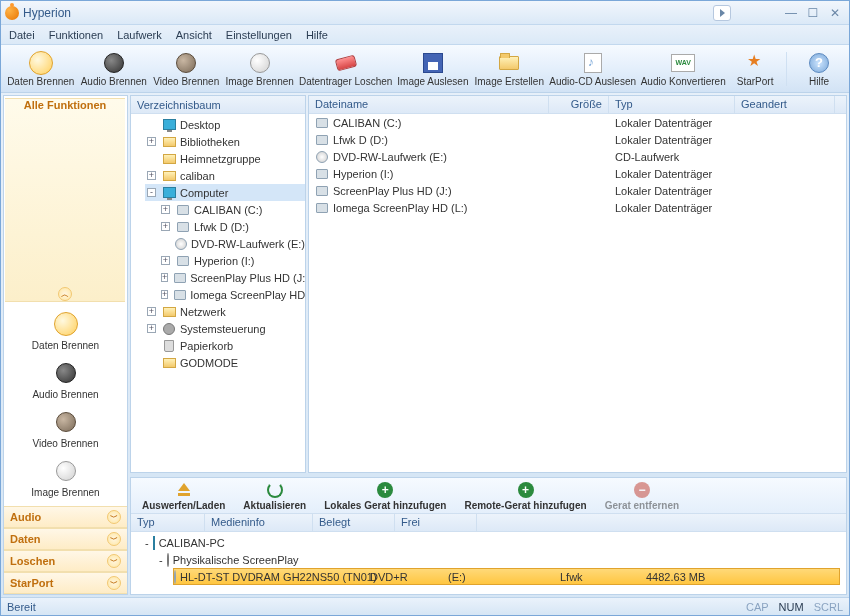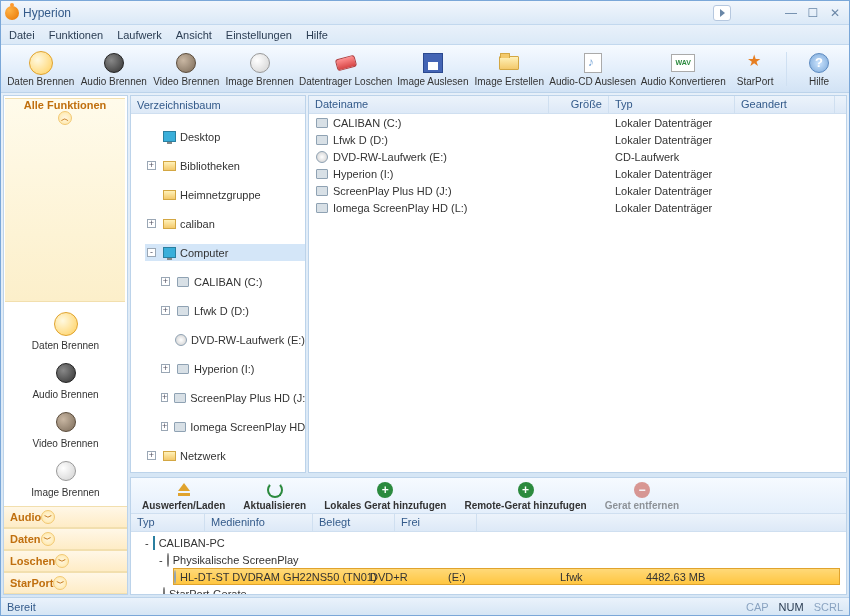--- a/index.html
+++ b/index.html
@@ -15,34 +15,34 @@
 .titlebar .wbtn { width: 20px; height: 14px; color: #6a87a7; display: flex; align-items: center; justify-content: center; cursor: pointer; font-size: 12px; }
 .menubar { height: 20px; display: flex; align-items: center; gap: 14px; padding: 0 8px; background: linear-gradient(#e9f1fa, #dbe9f7); border-bottom: 1px solid #c2d8ee; color: #2b3d53; }
 .menubar span { cursor: pointer; }
 .toolbar { height: 48px; display: flex; align-items: center; gap: 2px; padding: 2px 4px; background: linear-gradient(#f6faff 0%, #e4effb 50%, #d2e3f5 100%); border-bottom: 1px solid #bcd3ea; }
 .tool { display: flex; flex-direction: column; align-items: center; justify-content: center; gap: 1px; padding: 2px 4px; border: 1px solid transparent; border-radius: 3px; cursor: pointer; min-width: 52px; }
 .tool .ticon { width: 24px; height: 24px; display: flex; align-items: center; justify-content: center; }
 .tool .tlabel { font-size: 10px; white-space: nowrap; text-align: center; }
 .tsep { width: 2px; height: 34px; border-left: 1px solid #cfe0f2; margin: 0 3px; }
 .content { flex: 1; display: flex; min-height: 0; }
 .sidebar { width: 125px; background: #fff; border: 1px solid #bcd3ea; margin: 2px 1px 2px 2px; display: flex; flex-direction: column; overflow: hidden; }
-.accordion-head { height: 22px; display: flex; align-items: center; justify-content: flex-start; padding: 0 6px; background: linear-gradient(#fff7e7, #feecc6); border-top: 1px solid #f2dfae; border-bottom: 1px solid #f2dfae; color: #c06f0e; font-weight: bold; cursor: pointer; }
+.accordion-head { height: 22px; display: flex; align-items: center; justify-content: space-between; padding: 0 6px; background: linear-gradient(#fff7e7, #feecc6); border-top: 1px solid #f2dfae; border-bottom: 1px solid #f2dfae; color: #c06f0e; font-weight: bold; cursor: pointer; }
 .accordion-head.main { background: linear-gradient(#fffbeb, #fcefca); }
 .accordion-head .chev { width: 14px; height: 14px; border: 1px solid #f2c872; border-radius: 50%; background: radial-gradient(#fff6e2, #ffe6a0); display: flex; align-items: center; justify-content: center; }
 .accordion-body { flex: 1; overflow-y: auto; overflow-x: hidden; background: #fff; }
 .sideitem { display: flex; flex-direction: column; align-items: center; padding: 6px 2px 2px; cursor: pointer; }
 .sideitem .sicon { width: 28px; height: 28px; display: flex; align-items: center; justify-content: center; }
 .sideitem .slabel { font-size: 10px; margin-top: 2px; text-align: center; }
 .main { flex: 1; display: flex; flex-direction: column; margin: 2px 2px 2px 1px; min-width: 0; }
 .split-top { flex: 1; display: flex; min-height: 0; }
 .tree-pane { width: 176px; background: #fff; border: 1px solid #bcd3ea; display: flex; flex-direction: column; }
 .pane-head { height: 18px; background: linear-gradient(#ecf3fb, #dde9f7); border-bottom: 1px solid #cfdff0; display: flex; align-items: center; padding: 0 6px; color: #335a8a; }
 .tree { flex: 1; overflow: auto; padding: 2px 0; }
 .tree ul { list-style: none; }
-.tree li { padding-left: 14px; white-space: nowrap; margin-top: 12px; }
+.tree li { padding-left: 14px; white-space: nowrap; }
 .tree .node { display: flex; align-items: center; gap: 4px; height: 17px; padding-left: 2px; }
 .tree .node.sel { background: #d4e6f8; }
 .tree .toggle { width: 9px; height: 9px; border: 1px solid #9aa7b5; background: #fff; display: inline-flex; align-items: center; justify-content: center; font-size: 9px; line-height: 1; color: #556; cursor: pointer; margin-right: 2px; }
 .tree .toggle.empty { border: none; background: none; }
 .tree .nicon { width: 14px; height: 14px; display: inline-flex; align-items: center; justify-content: center; }
 .list-pane { flex: 1; background: #fff; border: 1px solid #bcd3ea; margin-left: 2px; display: flex; flex-direction: column; min-width: 0; }
 .list-head { height: 18px; display: flex; background: linear-gradient(#ecf3fb, #dde9f7); border-bottom: 1px solid #cfdff0; }
 .list-head .col { padding: 2px 6px; border-right: 1px solid #cfdff0; color: #335a8a; }
 .list-body { flex: 1; overflow: auto; }
 .list-row { display: flex; height: 17px; align-items: center; }
@@ -549,27 +549,20 @@
                           <span class="nicon"><span class="driveico cd"></span></span>
                           <span style="width:186px;display:inline-block">HL-DT-ST DVDRAM GH22NS50    (TN01)</span>
                           <span style="width:74px;display:inline-block">DVD+R</span>
                           <span style="width:108px;display:inline-block">(E:)</span>
                           <span style="width:82px;display:inline-block">Lfwk</span>
                           <span style="width:82px;display:inline-block">4482.63 MB</span>
                         </div>
                       </li>
                     </ul>
                   </li>
-                  <li>
-                    <div class="dnode">
-                      <span class="toggle empty"></span>
-                      <span class="nicon"><span class="gear"></span></span>
-                      <span>StarPort-Gerate</span>
-                    </div>
-                  </li>
                 </ul>
               </li>
             </ul>
           </div>
       </div>
     </div>
 
   </div>
 
   <div class="statusbar">

